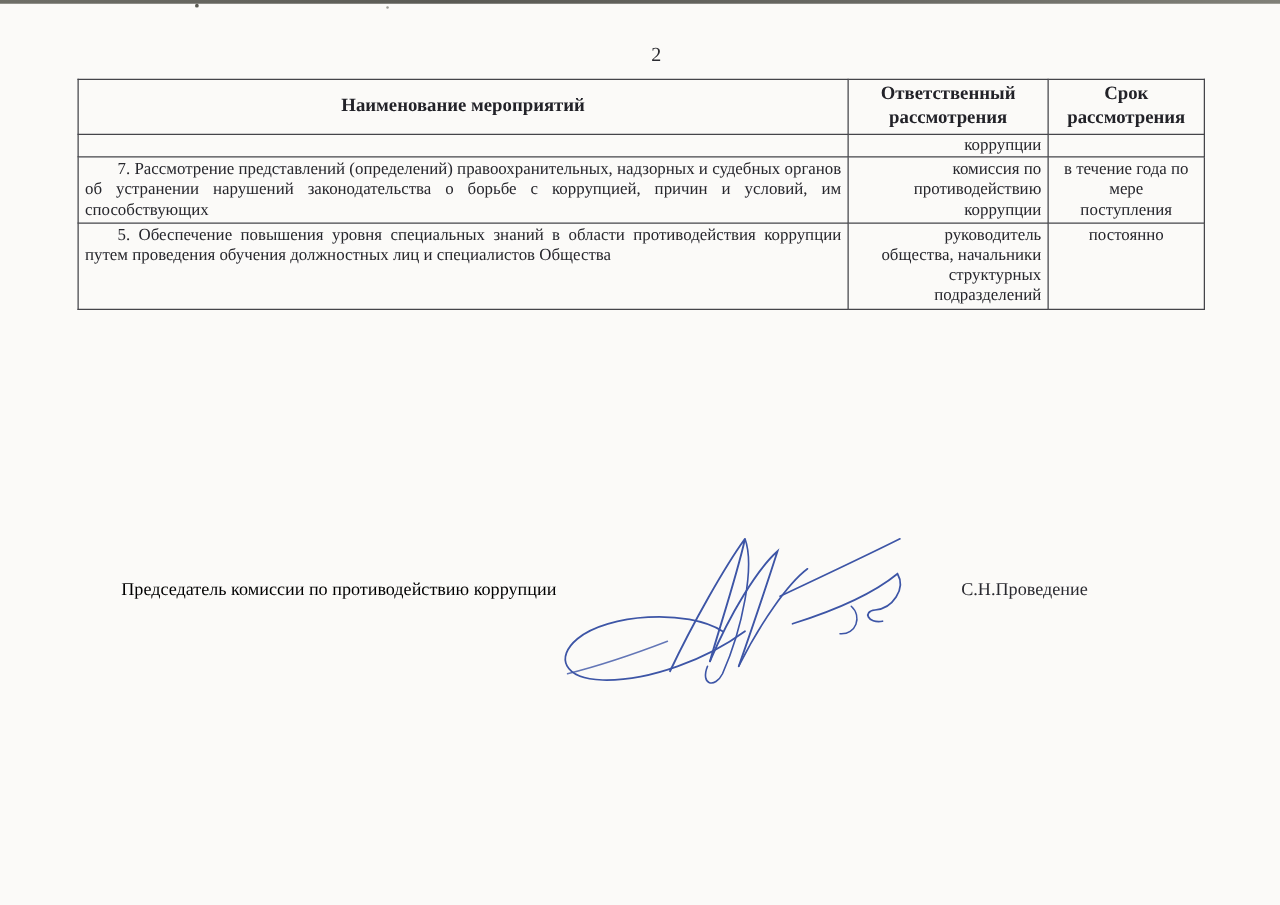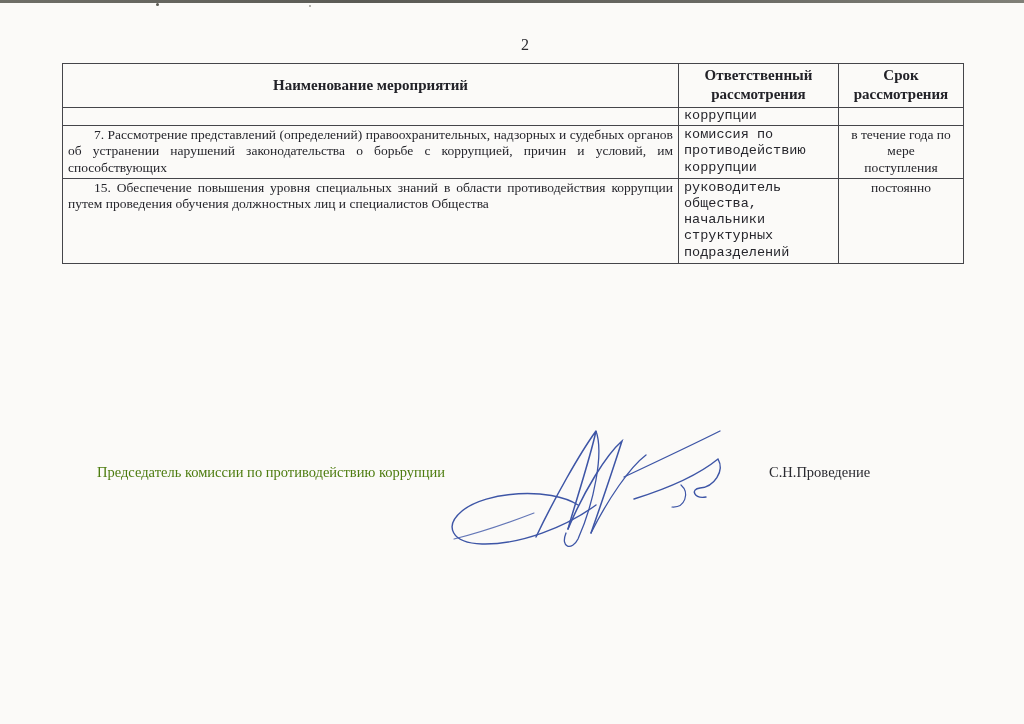--- a/index.html
+++ b/index.html
@@ -45,32 +45,32 @@
     vertical-align: top;
     overflow: hidden;
   }
   .doc-table th {
     font-weight: bold; font-size: 15px;
     text-align: center; vertical-align: middle;
     height: 40px; line-height: 1.25;
     color: #222228;
   }
   .cell-name { text-align: justify; text-indent: 26px; }
-  .cell-exec { text-align: left; white-space: pre-line; font-family: Liberation Mono, monospace; }
+  .cell-exec { text-align: right; white-space: pre-line; }
   .cell-term { text-align: center; white-space: pre-line; padding-left: 7px; }
   tr.row-cont td { height: 14px; padding-top: 0; padding-bottom: 1px; }
   tr.row-cont .cell-exec { white-space: normal; }
   tr.row-7  td { height: 47px; margin-top: 42px; }
   tr.row-8  td { height: 47px; }
   tr.row-9  td { height: 67px; }
   tr.row-10 td { height: 57px; }
   tr.row-11 td { height: 45px; }
   .sig-block-title {
     position: absolute; left: 97px; top: 464px;
-    font-size: 14.5px; color: #4d7c0f;
+    font-size: 14.5px; color: #000000;
   }
   .sig-block-name {
     position: absolute; left: 769px; top: 464px;
     font-size: 14.5px; color: #2a2a30;
   }
   .signature-svg {
     position: absolute; left: 438px; top: 415px;
     width: 310px; height: 145px;
   }
 </style>
@@ -104,21 +104,21 @@
     </tr>
     <tr class="row-7">
       <td class="cell-name">7. Рассмотрение представлений (определений) правоохранительных, надзорных и судебных органов об устранении нарушений законодательства о борьбе с коррупцией, причин и условий, им способствующих</td>
       <td class="cell-exec">комиссия по
 противодействию
 коррупции</td>
       <td class="cell-term">в течение года по мере
 поступления</td>
     </tr>
     <tr class="row-10">
-      <td class="cell-name">15. Обеспечение повышения уровня специальных знаний в области противодействия коррупции путем проведения обучения должностных лиц и специалистов Общества</td>
+      <td class="cell-name">5. Обеспечение повышения уровня специальных знаний в области противодействия коррупции путем проведения обучения должностных лиц и специалистов Общества</td>
       <td class="cell-exec">руководитель
 общества, начальники
 структурных
 подразделений</td>
       <td class="cell-term">постоянно</td>
     </tr>
   </tbody>
     </table>
 
   <div class="sig-block-title">Председатель комиссии по противодействию коррупции</div>

